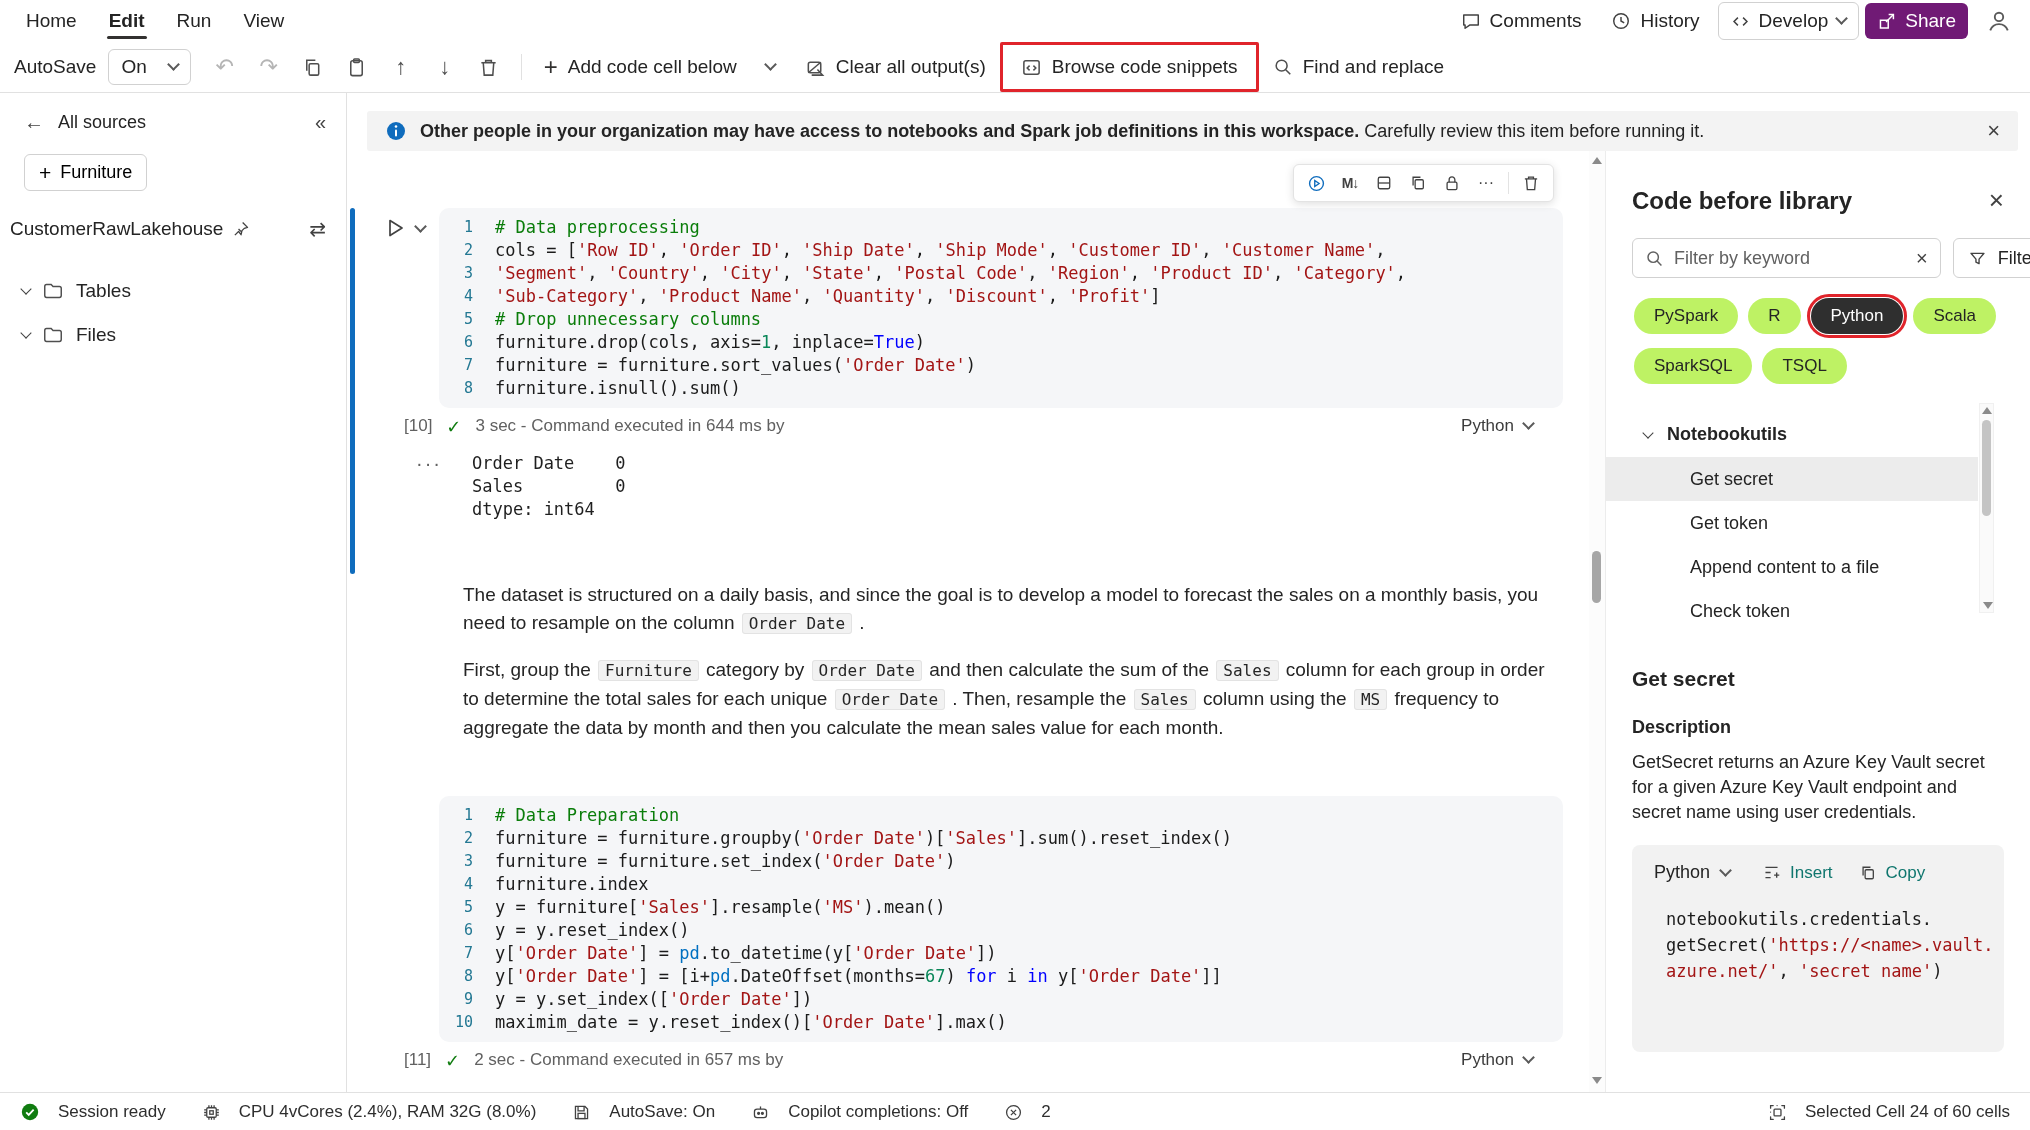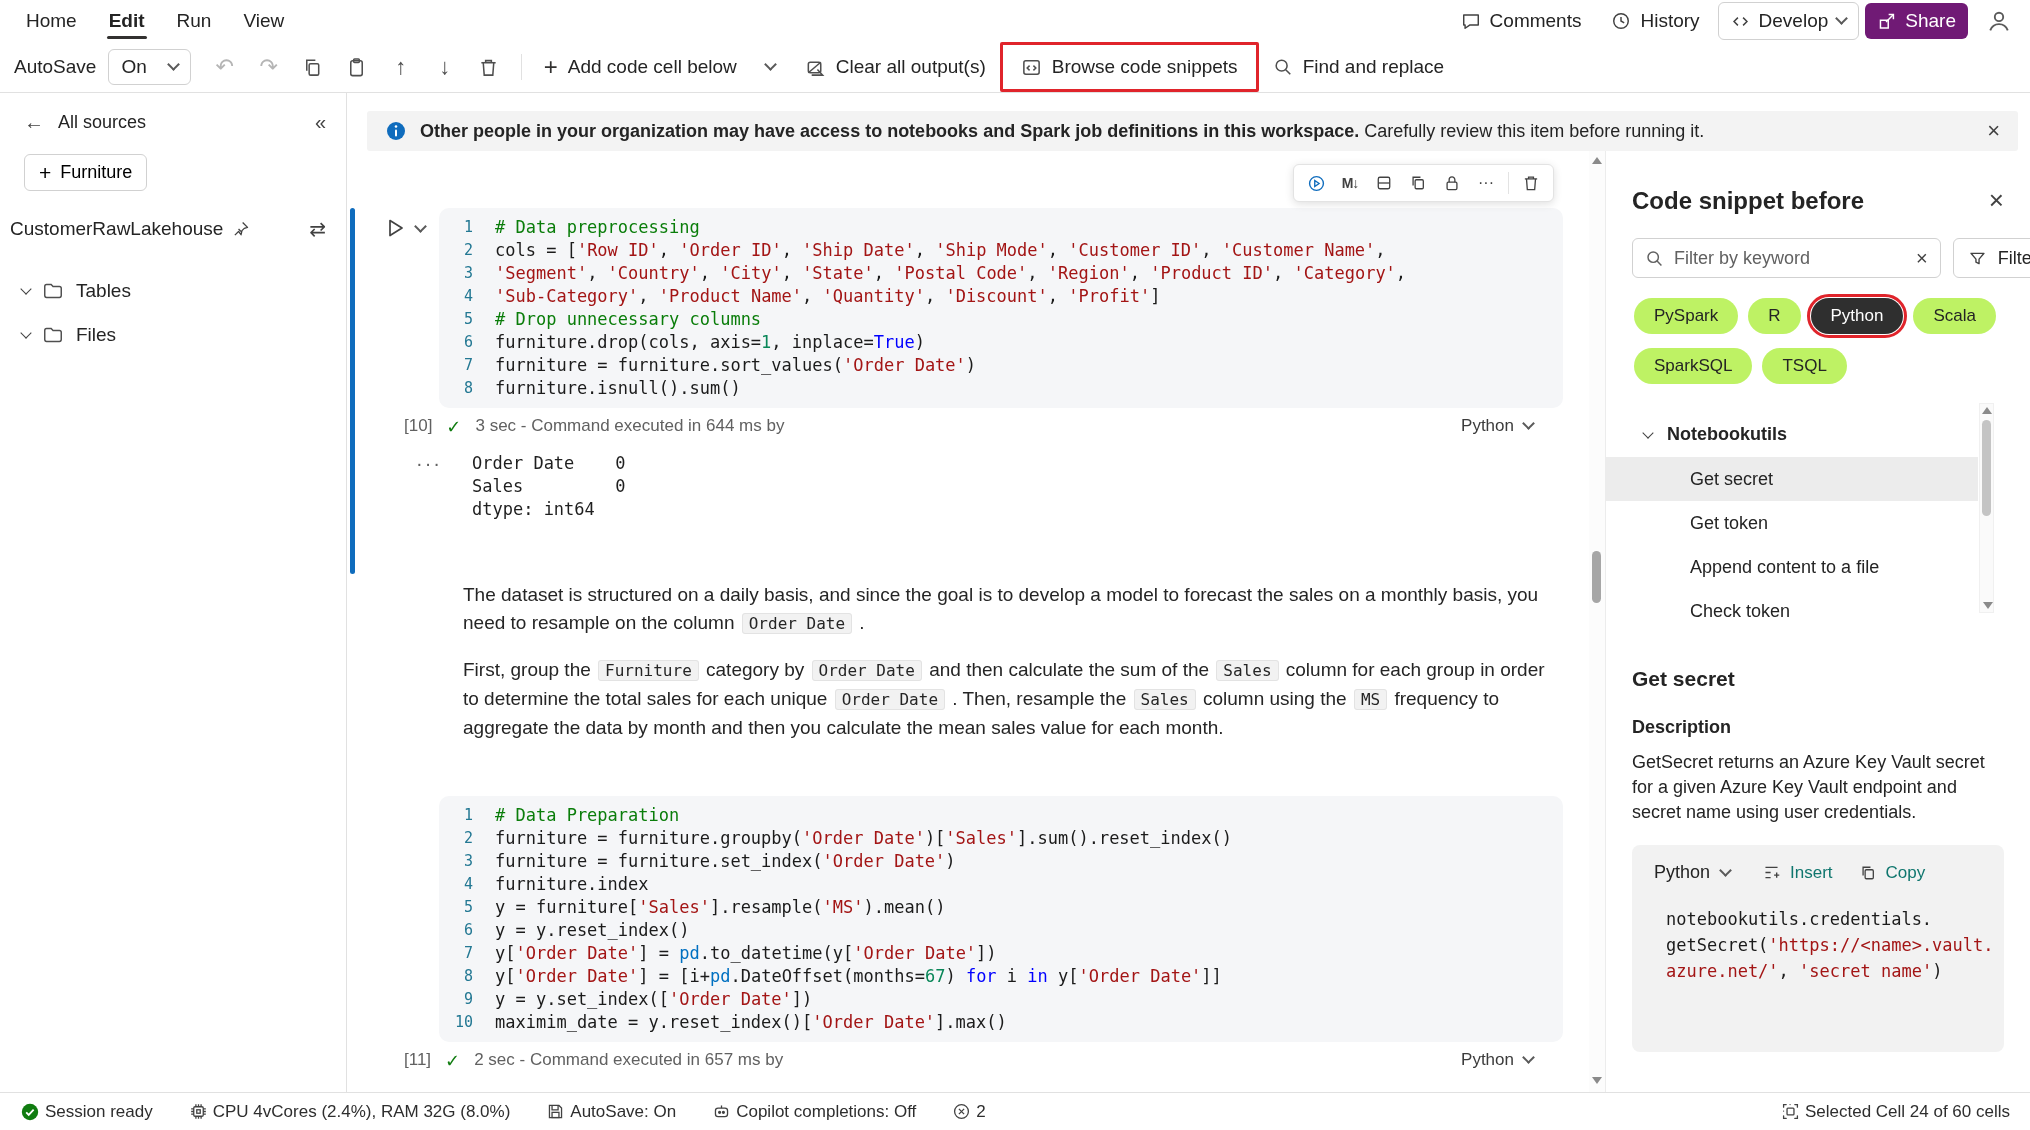--- a/index.html
+++ b/index.html
@@ -114,21 +114,21 @@
   .desc-text { margin:12px 26px 0 26px; font-size:18px; line-height:25px; }
   .code-card { margin:20px 26px 0 26px; background:#f2f2f2; border-radius:8px; padding:12px 16px 18px 16px; min-height:207px; }
   .code-card-head { display:flex; align-items:center; }
   .lang-dd { display:flex; align-items:center; gap:11px; font-size:18px; padding:5px 6px; cursor:pointer; }
   .card-act { display:flex; align-items:center; gap:9px; font-size:17px; margin-left:26px; cursor:pointer; color:#0f766e; }
   .card-act:first-of-type { margin-left:auto; }
   .snippet-code { margin:18px 0 0 18px; font-family:"DejaVu Sans Mono",monospace; font-size:17px; line-height:26px; white-space:pre; color:#1b1b1b; }
 
   
   .statusbar { height:38px; border-top:1px solid #e1e1e1; display:flex; align-items:center; padding:0 20px; gap:36px; font-size:17px; color:#2e2e2e; background:#fff; }
-  .sb-item { display:flex; align-items:center; gap:5px; white-space:nowrap; }
+  .sb-item { display:flex; align-items:flex-end; gap:18px; white-space:nowrap; }
   .sb-right { margin-left:auto; }
 </style>
 </head>
 <body>
 
 <header class="menubar">
   <div class="menu-left">
     <div class="menu-item">Home</div>
     <div class="menu-item active">Edit</div>
     <div class="menu-item">Run</div>
@@ -478,21 +478,21 @@
       </main>
 
       <div class="main-scroll">
         <div class="tri-up"></div>
         <div class="main-thumb"></div>
         <div class="tri-down"></div>
       </div>
 
       <aside class="panel">
         <div class="panel-header">
-          <span class="panel-title">Code snippet before</span>
+          <span class="panel-title">Code before library</span>
           <span class="panel-close">×</span>
         </div>
         <div class="search-row">
           <div class="search-box">
             <span class="icon-svg">
               <svg width="19" height="19" viewBox="0 0 22 22" fill="none" stroke="#616161" stroke-width="1.7">
                   <circle cx="9.5" cy="9.5" r="6"></circle>
                   <path d="M14 14l5 5"></path>
                 </svg>
             </span>

